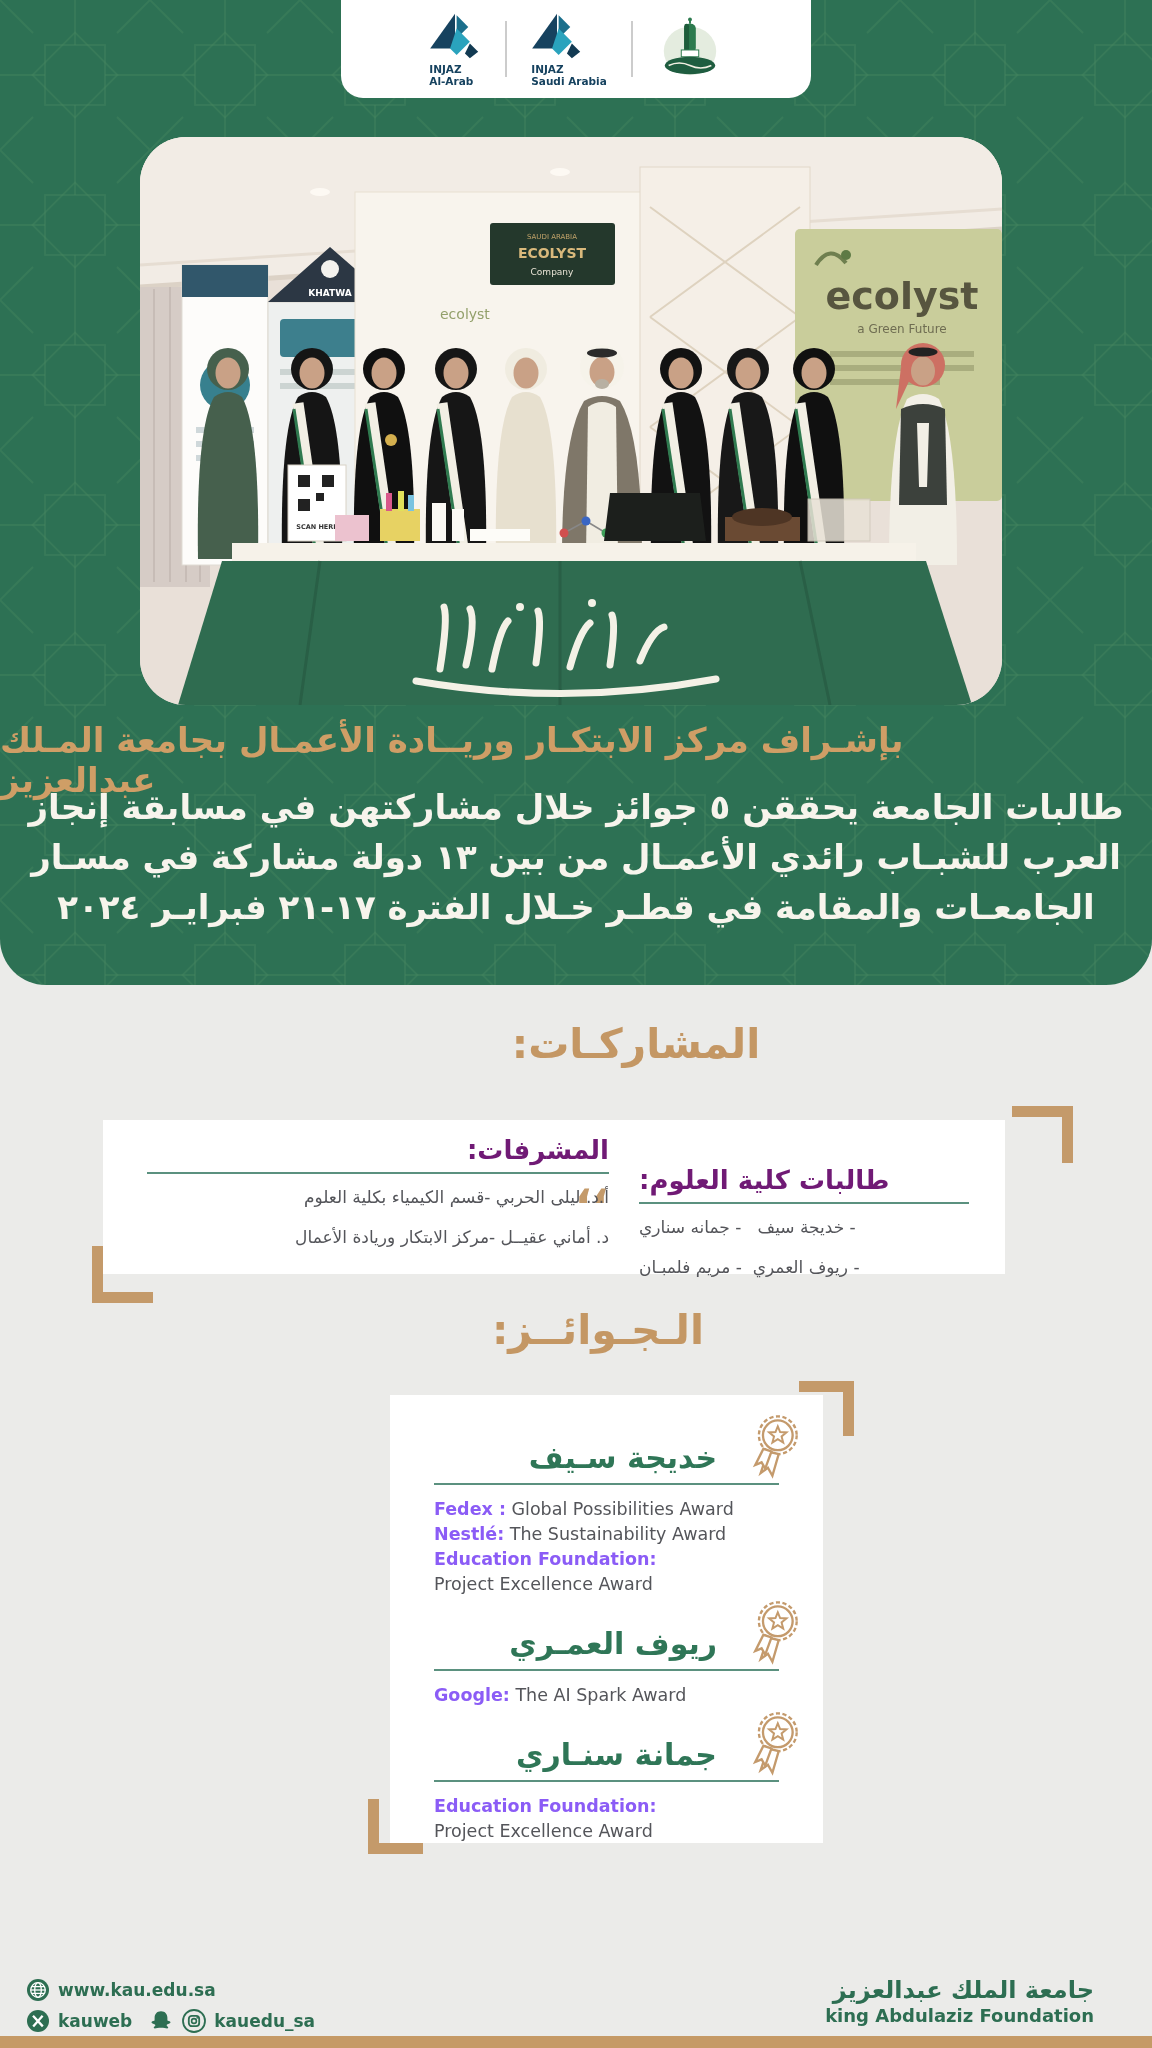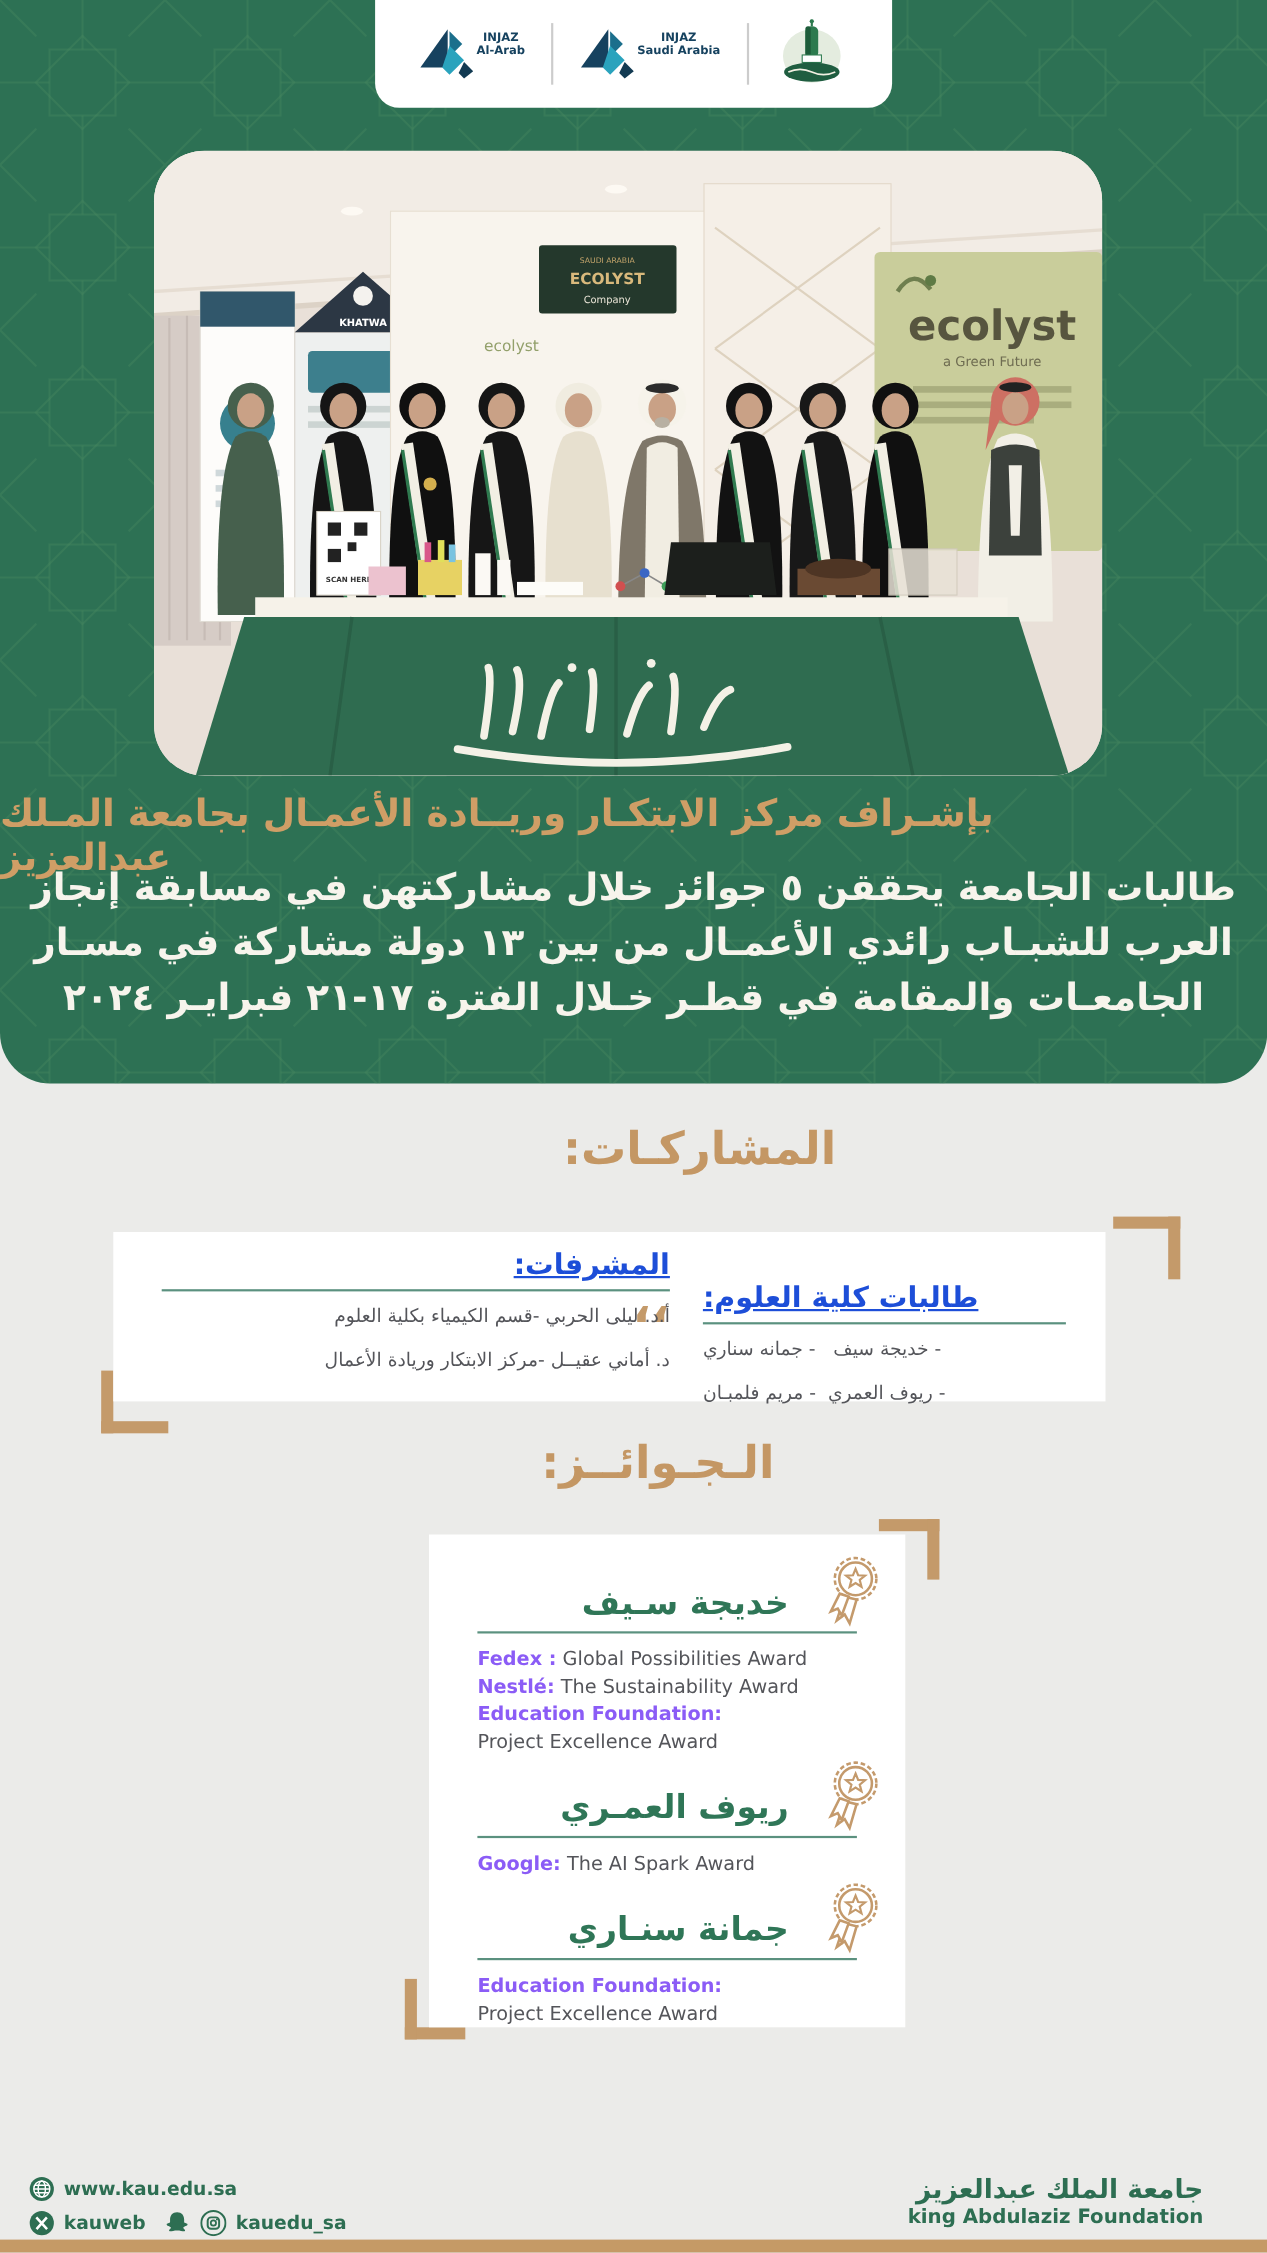--- a/index.html
+++ b/index.html
@@ -4,21 +4,21 @@
 <style>
   html,body{margin:0;padding:0;background:#d8d8d6;}
   .poster{position:relative;width:1152px;height:2048px;margin:0 auto;background:#ebebe9;
           font-family:"DejaVu Sans","Liberation Sans",sans-serif;overflow:hidden;}
   
   .hero{position:absolute;left:0;top:0;width:1152px;height:985px;background:#2d7154;
         border-radius:0 0 46px 46px;overflow:hidden;}
   .hero-pattern{position:absolute;left:0;top:0;}
   .logo-card{position:absolute;left:341px;top:0;width:470px;height:98px;background:#ffffff;
              border-radius:0 0 22px 22px;display:flex;align-items:center;justify-content:center;gap:24px;z-index:3;}
-  .logo-block{display:flex;align-items:flex-start;text-align:center;}
+  .logo-block{display:flex;flex-direction:column;align-items:flex-start;}
   .logo-label{margin-top:3px;font-size:10.5px;font-weight:bold;color:#16425f;line-height:12px;}
   .logo-divider{width:2px;height:56px;background:#cccccc;}
   .photo-frame{position:absolute;left:140px;top:137px;width:862px;height:568px;border-radius:46px;
                overflow:hidden;background:#e9e0d8;z-index:2;}
   .supervision{position:absolute;left:0;top:720px;width:920px;text-align:left;direction:rtl;
                font-size:34px;font-weight:bold;color:#cf9e66;z-index:2;}
   .announce{position:absolute;left:0;top:782px;width:1152px;text-align:center;direction:rtl;
             font-size:34px;font-weight:bold;color:#f7f4ec;line-height:50px;z-index:2;}
   
   .sec-title{position:absolute;width:1152px;text-align:center;direction:rtl;
@@ -26,21 +26,21 @@
   .sec-title.participants{top:1020px;transform:translateX(60px);}
   .sec-title.awards{top:1306px;transform:translateX(22px);}
   
   .bracket{position:absolute;width:50px;height:46px;}
   .br-tr{border-top:11px solid #c49a6a;border-right:11px solid #c49a6a;}
   .br-bl{border-bottom:11px solid #c49a6a;border-left:11px solid #c49a6a;}
   
   .p-card{position:absolute;left:103px;top:1120px;width:902px;height:154px;background:#ffffff;}
   .p-students{position:absolute;right:36px;top:15px;width:330px;direction:rtl;text-align:left;margin-top:30px;}
   .p-sups{position:absolute;left:44px;top:15px;width:462px;direction:rtl;text-align:right;}
-  .col-head{font-size:26px;font-weight:600;color:#1d4ed8;padding-bottom:7px;border-bottom:2px solid #5b917f;text-decoration:underline;}
+  .col-head{font-size:26px;font-weight:600;color:#701a75;padding-bottom:7px;border-bottom:2px solid #5b917f;}
   .col-rows div{margin-top:7px;font-size:17px;color:#54555a;line-height:33px;}
   .p-quote{position:absolute;left:472px;top:42px;color:#c49a6a;font-size:44px;font-weight:bold;}
   
   .a-card{position:absolute;left:390px;top:1395px;width:433px;height:448px;background:#ffffff;}
   .a-inner{padding:26px 44px 0 44px;}
   .award-head{position:relative;height:62px;direction:rtl;border-bottom:2px solid #5b917f;}
   .award-head.mt{margin-top:10px;}
   .award-name{position:absolute;right:62px;bottom:8px;font-size:30px;font-weight:bold;color:#2f7657;white-space:nowrap;}
   .award-medal{position:absolute;right:-26px;top:-10px;}
   .award-lines{margin-top:12px;font-size:17.5px;line-height:25px;color:#54555a;text-align:left;}

